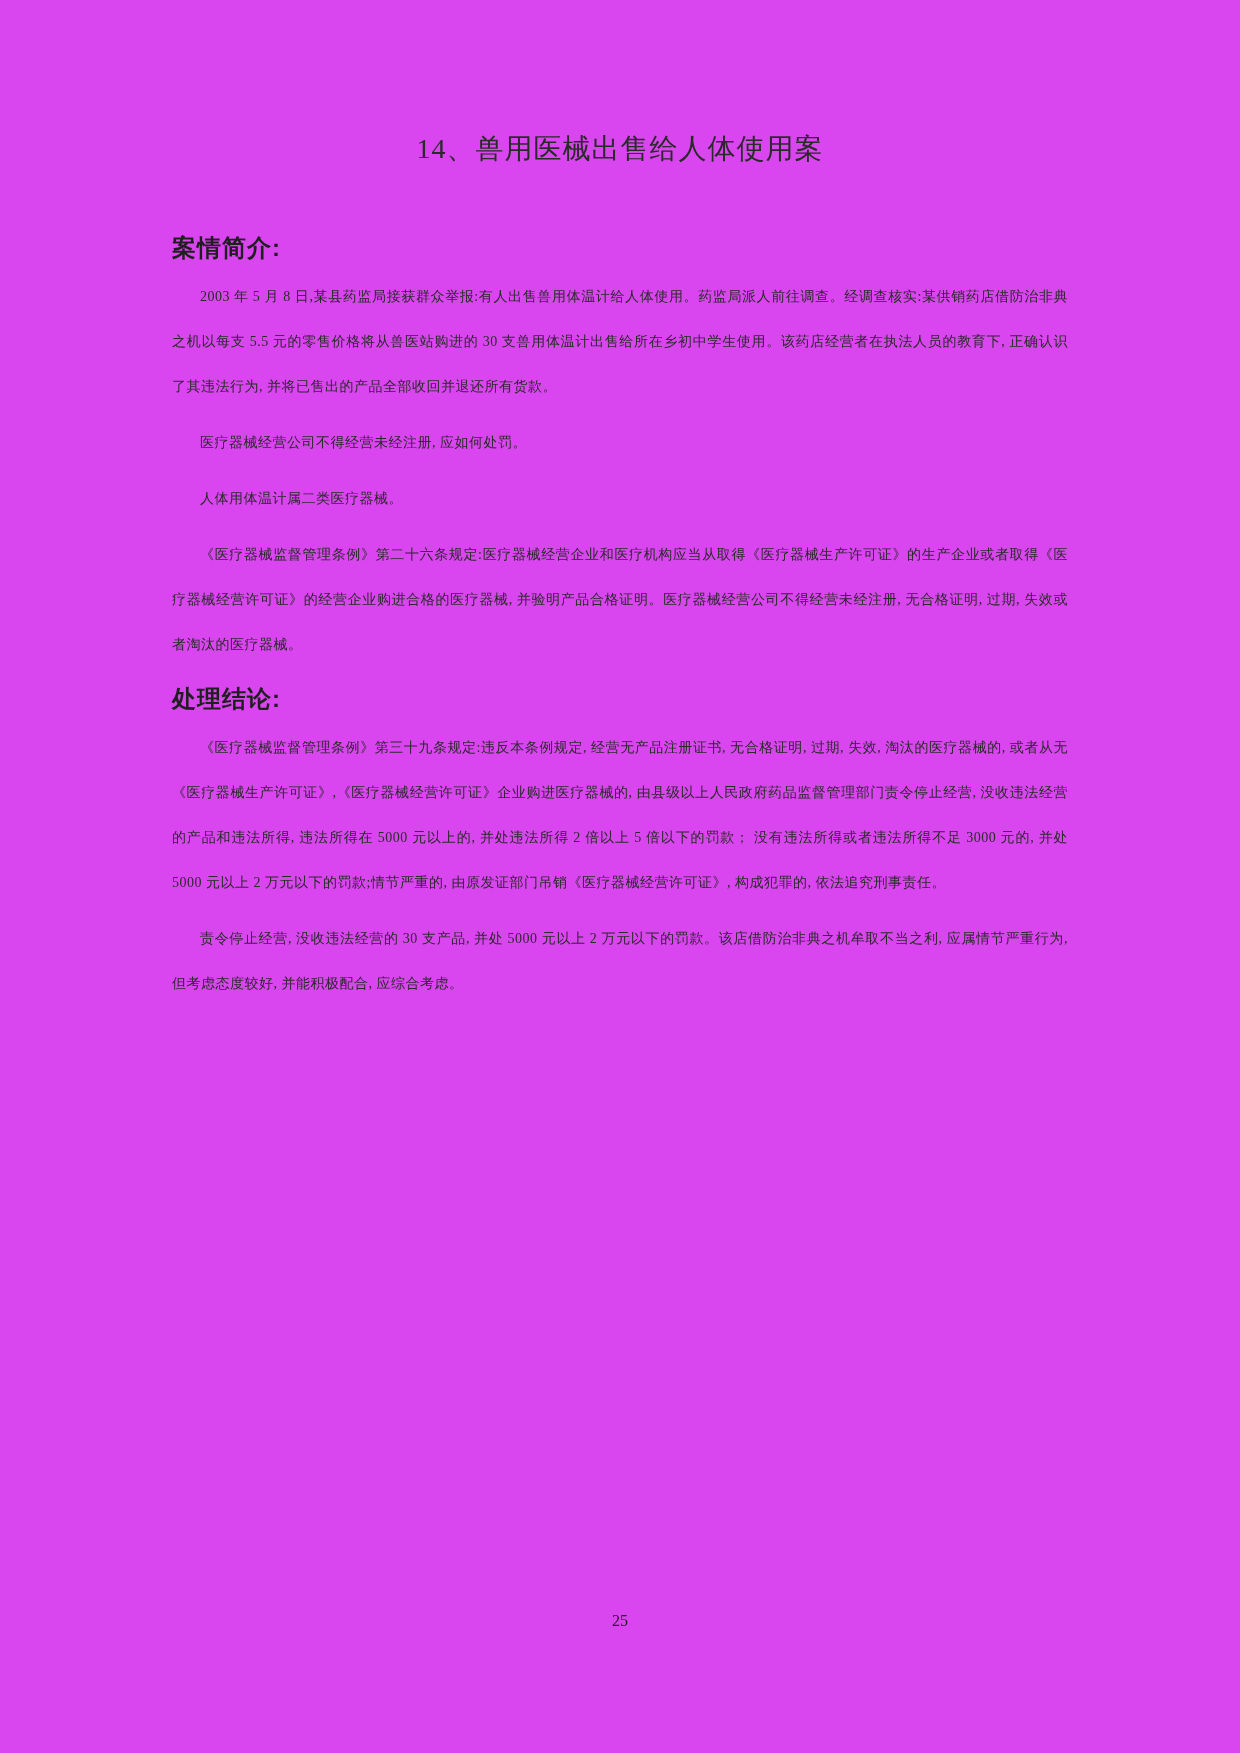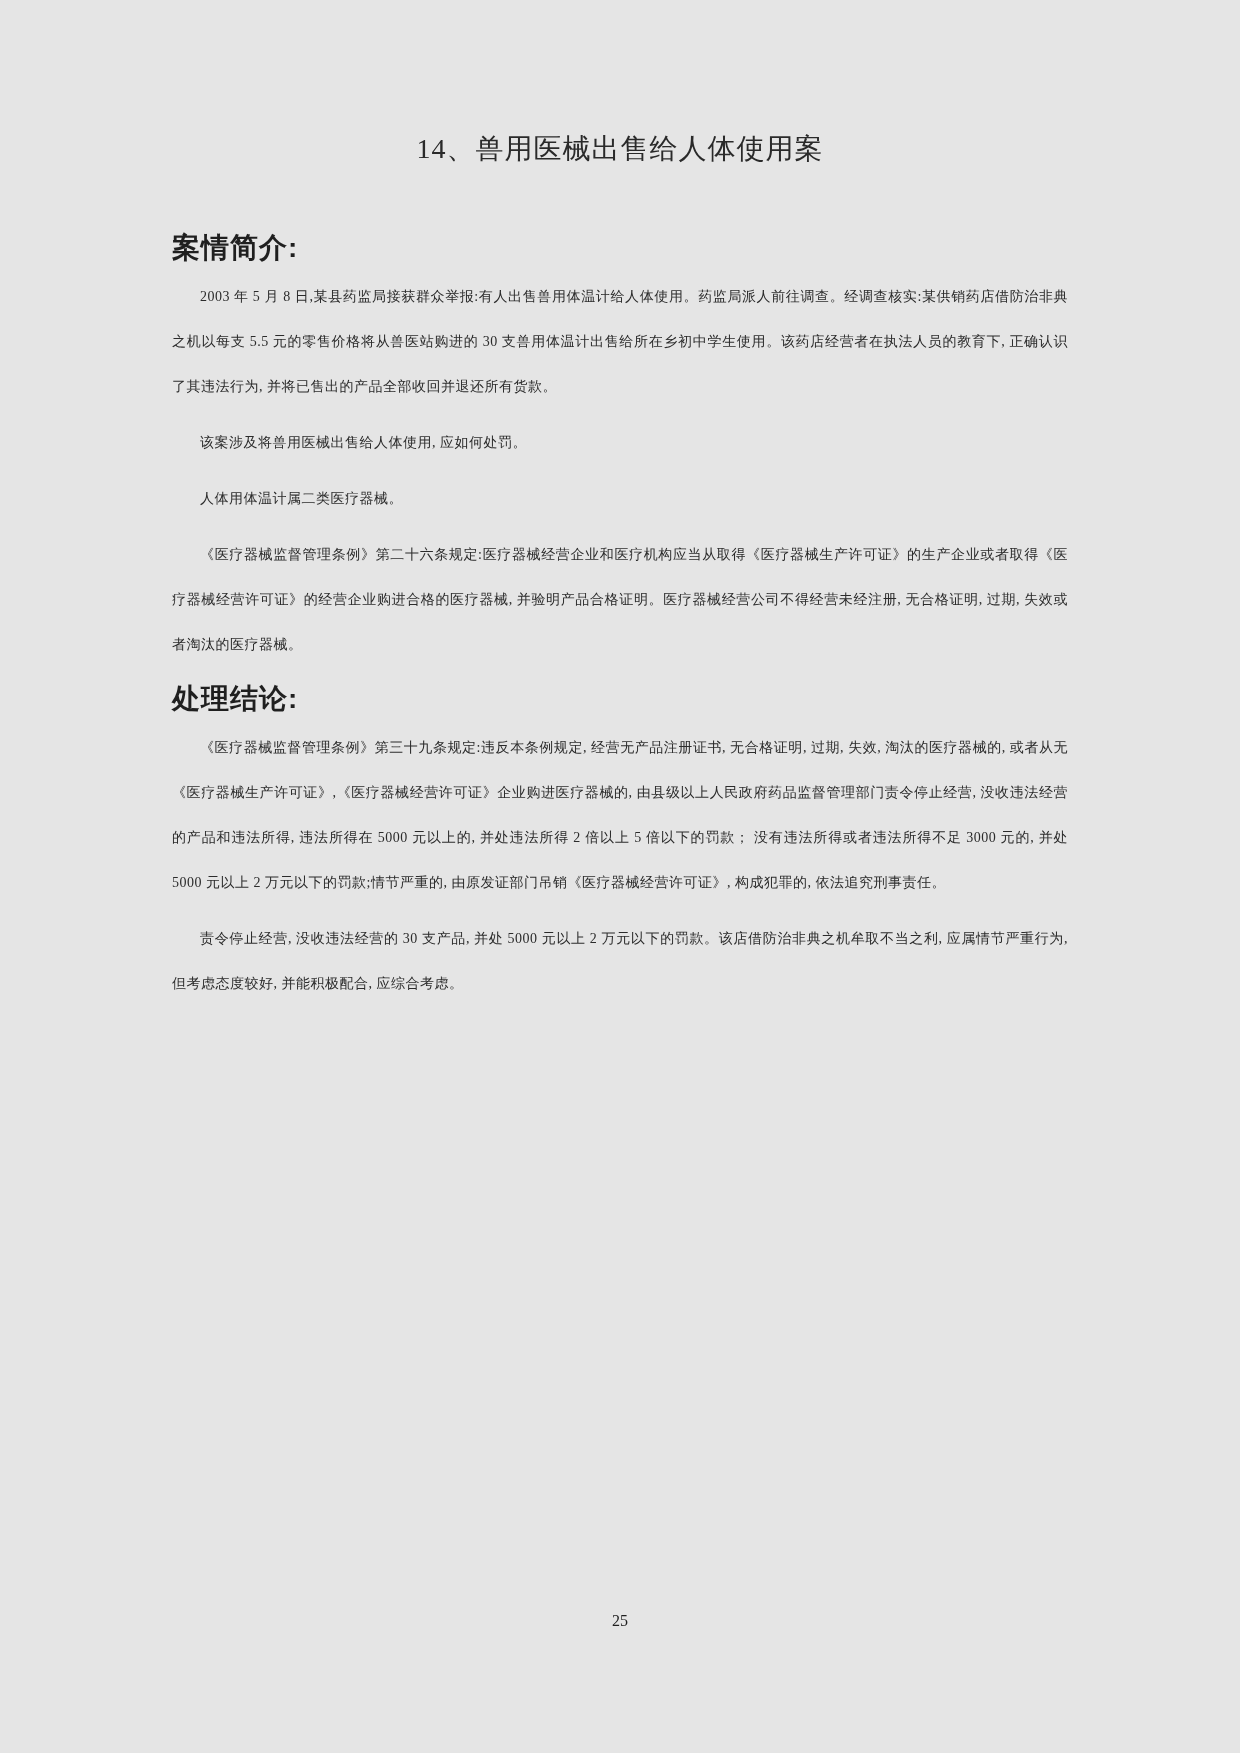--- a/index.html
+++ b/index.html
@@ -2,41 +2,41 @@
 <html lang="zh"><head>
 <meta charset="utf-8">
 <style>
   * { margin: 0; padding: 0; box-sizing: border-box; }
   html, body { background: #ffffff; }
   .page {
     position: relative;
     width: 1240px;
     height: 1753px;
     margin: 0 auto;
-    background: #e5e5e5;
+    background: #d946ef;
     color: #262626;
     font-family: "Liberation Serif", "DejaVu Serif", serif;
     overflow: hidden;
   }
   .content {
     padding: 126px 172px 0 172px;
   }
   .doc-title {
     text-align: center;
     font-size: 28px;
     font-weight: 400;
     letter-spacing: 1px;
     line-height: 46px;
     color: #2a2a2a;
     margin-bottom: 58px;
   }
   .section-heading {
     font-family: "Liberation Sans", "DejaVu Sans", sans-serif;
     font-weight: 700;
-    font-size: 28px;
+    font-size: 24px;
     line-height: 36px;
     color: #1f1f1f;
     margin-top: 14px;
     margin-bottom: 8px;
     letter-spacing: 1px;
   }
   .body-para {
     font-size: 14px;
     line-height: 45px;
     text-align: justify;
@@ -64,21 +64,21 @@
   <div class="content">
 
     <h1 class="doc-title">14、兽用医械出售给人体使用案</h1>
 
     <section>
       <h2 class="section-heading">案情简介:</h2>
       <p class="body-para">2003 年 5 月 8 日,某县药监局接获群众举报:有人出售兽用体温计给人体使用。药监局派人前往调查。经调查核实:某供销药店借防治非典之机以每支 5.5 元的零售价格将从兽医站购进的 30 支兽用体温计出售给所在乡初中学生使用。该药店经营者在执法人员的教育下, 正确认识了其违法行为, 并将已售出的产品全部收回并退还所有货款。</p>
     </section>
 
     <section>
-      <p class="body-para">该案涉及将兽用医械出售给人体使用, 应如何处罚。</p>
+      <p class="body-para">医疗器械经营公司不得经营未经注册, 应如何处罚。</p>
       <p class="body-para">人体用体温计属二类医疗器械。</p>
       <p class="body-para">《医疗器械监督管理条例》第二十六条规定:医疗器械经营企业和医疗机构应当从取得《医疗器械生产许可证》的生产企业或者取得《医疗器械经营许可证》的经营企业购进合格的医疗器械, 并验明产品合格证明。医疗器械经营公司不得经营未经注册, 无合格证明, 过期, 失效或者淘汰的医疗器械。</p>
     </section>
 
     <section>
       <h2 class="section-heading">处理结论:</h2>
       <p class="body-para">《医疗器械监督管理条例》第三十九条规定:违反本条例规定, 经营无产品注册证书, 无合格证明, 过期, 失效, 淘汰的医疗器械的, 或者从无《医疗器械生产许可证》,《医疗器械经营许可证》企业购进医疗器械的, 由县级以上人民政府药品监督管理部门责令停止经营, 没收违法经营的产品和违法所得, 违法所得在 5000 元以上的, 并处违法所得 2 倍以上 5 倍以下的罚款； 没有违法所得或者违法所得不足 3000 元的, 并处 5000 元以上 2 万元以下的罚款;情节严重的, 由原发证部门吊销《医疗器械经营许可证》, 构成犯罪的, 依法追究刑事责任。</p>
       <p class="body-para">责令停止经营, 没收违法经营的 30 支产品, 并处 5000 元以上 2 万元以下的罚款。该店借防治非典之机牟取不当之利, 应属情节严重行为, 但考虑态度较好, 并能积极配合, 应综合考虑。</p>
     </section>
 

